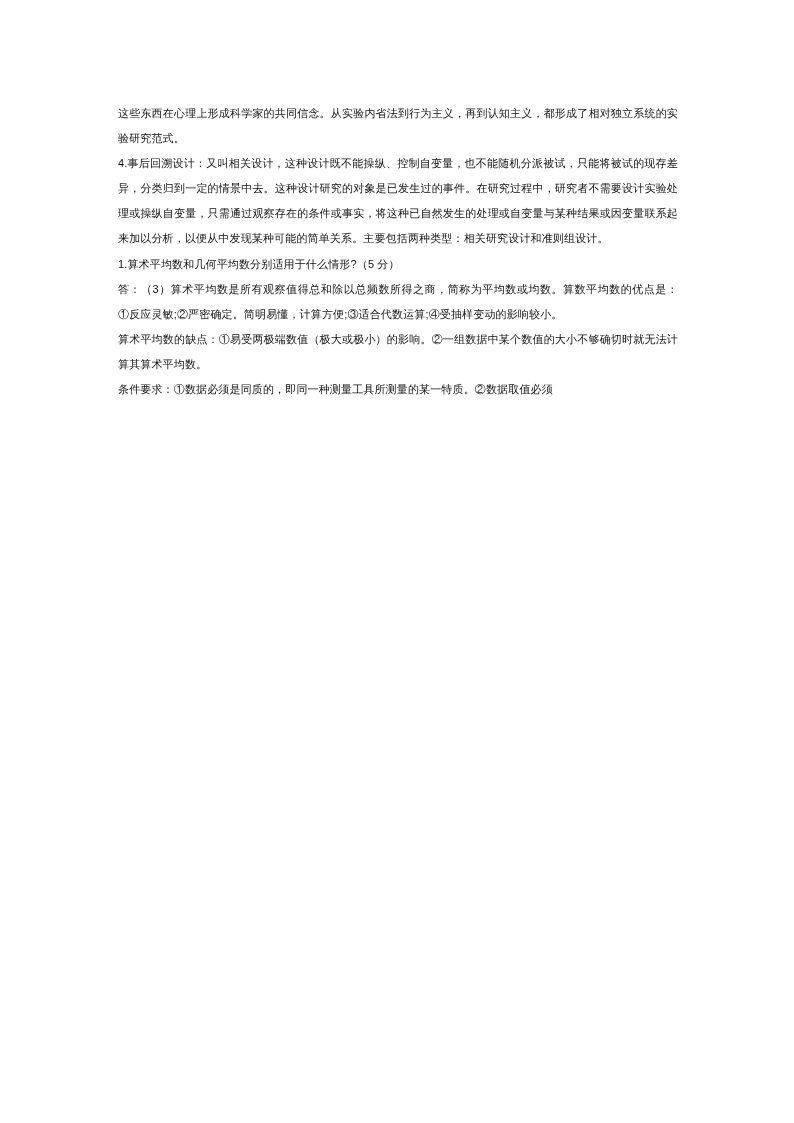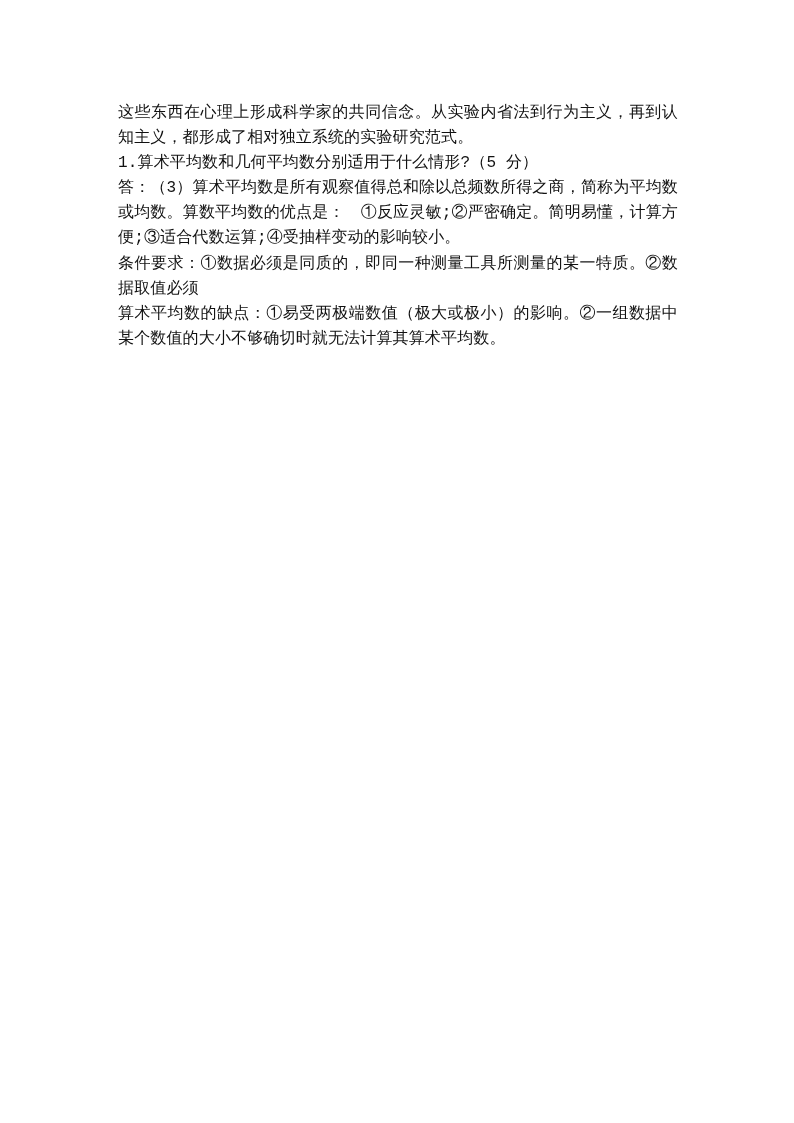--- a/index.html
+++ b/index.html
@@ -2,30 +2,31 @@
 <html><head>
 <meta charset="utf-8">
 <style>
   html, body { margin: 0; padding: 0; background: #ffffff; }
   body { width: 794px; height: 1123px; position: relative; overflow: hidden; }
   .page {
     position: absolute;
     left: 118px;
     top: 101px;
     width: 560px;
-    font-family: Liberation Mono, monospace;
-    font-size: 16px;
+    font-family: Liberation Sans, sans-serif;
+    font-size: 11px;
     line-height: 25.1px;
     color: #111111;
     letter-spacing: 0.15px;
   }
   .para { margin: 0; padding: 0; text-align: justify; text-align-last: left; }
 </style>
 </head>
 <body>
 
 <div class="page">
   <p class="para">这些东西在心理上形成科学家的共同信念。从实验内省法到行为主义，再到认知主义，都形成了相对独立系统的实验研究范式。</p>
+  <p class="para">4.事后回溯设计：又叫相关设计，这种设计既不能操纵、控制自变量，也不能随机分派被试，只能将被试的现存差异，分类归到一定的情景中去。这种设计研究的对象是已发生过的事件。在研究过程中，研究者不需要设计实验处理或操纵自变量，只需通过观察存在的条件或事实，将这种已自然发生的处理或自变量与某种结果或因变量联系起来加以分析，以便从中发现某种可能的简单关系。主要包括两种类型：相关研究设计和准则组设计。</p>
   <p class="para">1.算术平均数和几何平均数分别适用于什么情形?（5 分）</p>
   <p class="para">答：（3）算术平均数是所有观察值得总和除以总频数所得之商，简称为平均数或均数。算数平均数的优点是：　①反应灵敏;②严密确定。简明易懂，计算方便;③适合代数运算;④受抽样变动的影响较小。</p>
+  <p class="para">算术平均数的缺点：①易受两极端数值（极大或极小）的影响。②一组数据中某个数值的大小不够确切时就无法计算其算术平均数。</p>
   <p class="para">条件要求：①数据必须是同质的，即同一种测量工具所测量的某一特质。②数据取值必须</p>
-  <p class="para">算术平均数的缺点：①易受两极端数值（极大或极小）的影响。②一组数据中某个数值的大小不够确切时就无法计算其算术平均数。</p>
 </div>
 
 </body></html>

